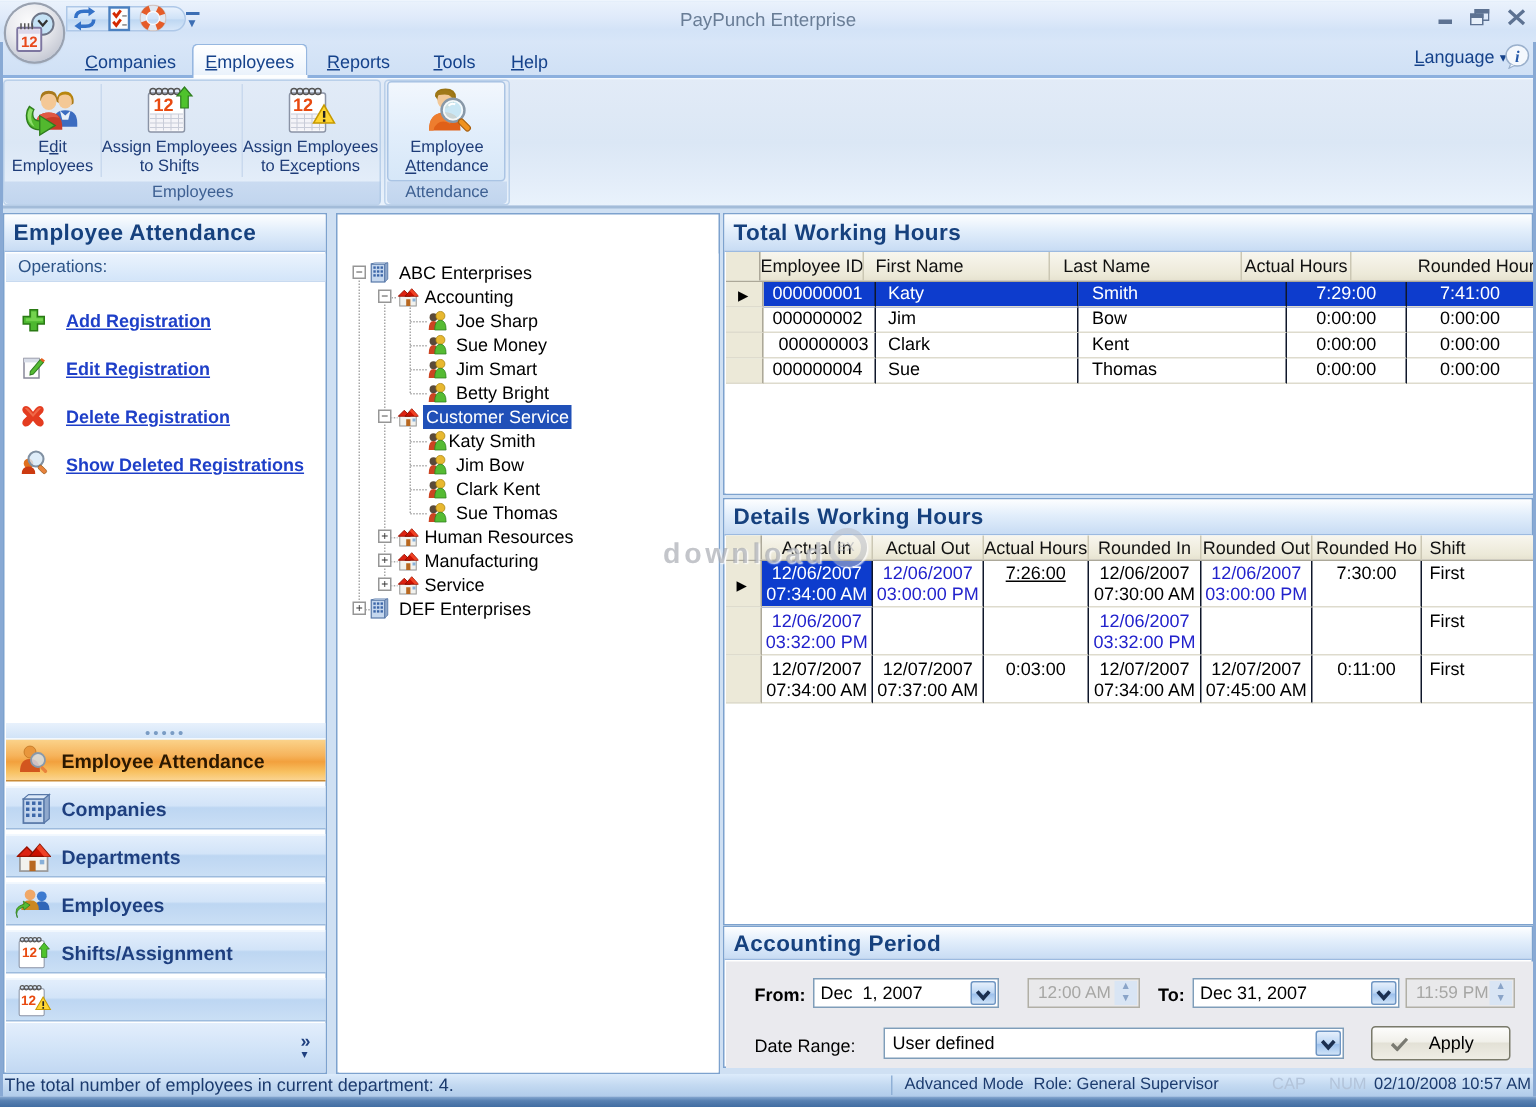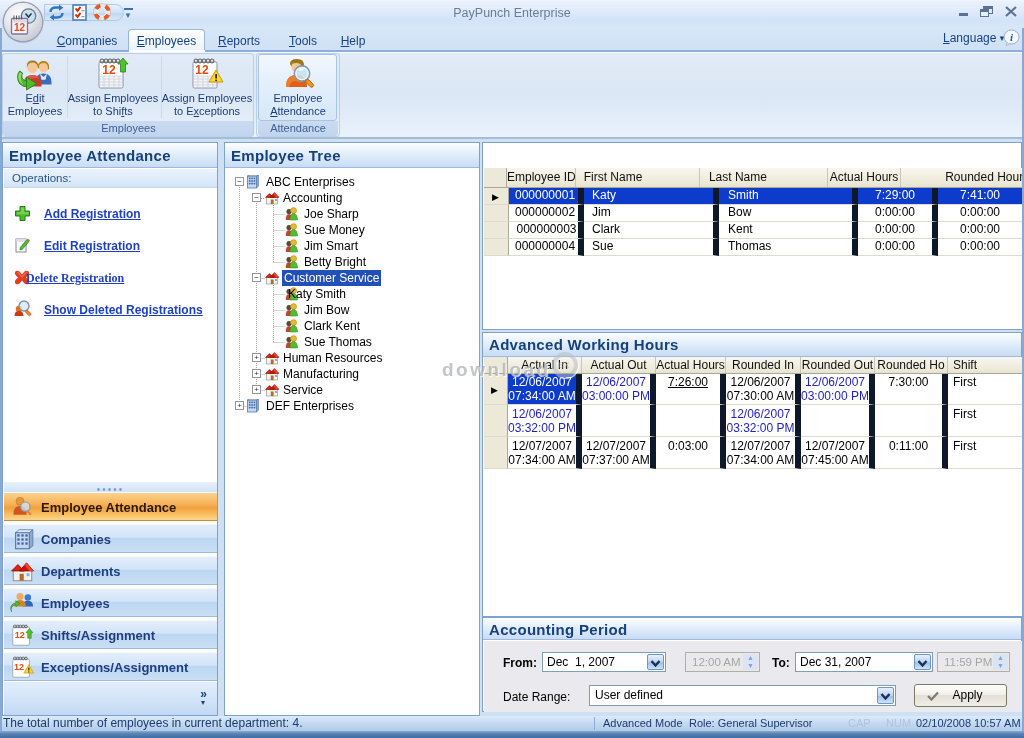--- a/index.html
+++ b/index.html
@@ -61,21 +61,21 @@
 #treepanel { left:224px; top:142px; width:256px; height:574px; }
 #treebody { left:1px; top:26px; width:253px; height:546px; background:#fff; font-size:12px; color:#000; }
 .trow { position:absolute; height:16px; line-height:16px; white-space:nowrap; }
 .texp { position:absolute; width:9px; height:9px; background:#fff; border:1px solid #969696;
   font-size:8px; line-height:7px; text-align:center; color:#333; top:3px; }
 .tsel { background:#2050b8; color:#fff; padding:0 2px; }
 .ghead { display:flex; background:linear-gradient(180deg,#f8f6ee 0%,#ece9d8 80%,#e6e2d0 100%);
   border-bottom:1px solid #aca899; }
 .ghead .gc { border-right:1px solid #cbc7b4; font-size:12px; color:#111; }
 .grow { display:flex; }
-.grow .gc { border-right:6px solid #0f172a; border-bottom:1px solid #dedbcd; font-size:12px; color:#000; line-height:14px; }
+.grow .gc { border-right:1px solid #0f172a; border-bottom:1px solid #dedbcd; font-size:12px; color:#000; line-height:14px; }
 .gc { overflow:hidden; white-space:nowrap; }
 .grow .gc.selrow { background:#0d3ccd; color:#fff; }
 .gc.bluetxt { color:#2222cc !important; }
 .rowsel { background:#ece9d8; border-right:1px solid #aca899 !important; position:relative; }
 
 #totalpanel { left:482px; top:142px; width:540px; height:188px; }
 #detailpanel { left:482px; top:332px; width:540px; height:285px; }
 #acctpanel { left:482px; top:617px; width:540px; height:95px; }
 #acctbody { left:1px; top:23px; width:538px; height:71px; background:#eaeaee; }
 
@@ -264,21 +264,21 @@
     <rect x="2" y="2" width="10" height="2.6" fill="#d8dde8"></rect>
     <path d="M6 13 L8.2 12.4 L15 4.6 L12.8 2.8 L6.2 10.6 Z" fill="#55bb33" stroke="#2e7d1e" stroke-width="0.7"></path>
     <path d="M12.8 2.8 L15 4.6 L16 3.4 L13.8 1.6 Z" fill="#e86020"></path>
   </svg>
   <div class="abs oplink" style="left:41px;top:96px;">Edit Registration</div>
 
   <svg class="abs" style="left:10px;top:126px;" width="18" height="17" viewBox="0 0 18 17">
     <path d="M3 2 Q5 1 7 3 L9 5.5 L11 3 Q13 1 15 2 Q17 3.5 15.5 6 L13 8.5 L15.5 11 Q17 13.5 15 15 Q13 16 11 14 L9 11.5 L7 14 Q5 16 3 15 Q1 13.5 2.5 11 L5 8.5 L2.5 6 Q1 3.5 3 2 Z" fill="#e43c20"></path>
     <path d="M3.5 3 Q5 2.3 6.3 3.8 L9 7 L11.7 3.8 Q13 2.3 14.5 3 L9 9 Z" fill="#f47a58" opacity="0.7"></path>
   </svg>
-  <div class="abs oplink" style="left:23px;top:128px;font-family:Liberation Serif, serif;">Delete Registration</div>
+  <div class="abs oplink" style="left:41px;top:128px;">Delete Registration</div>
 
   <svg class="abs" style="left:10px;top:157px;" width="19" height="18" viewBox="0 0 19 18">
     <circle cx="6" cy="9" r="3.2" fill="#e0701e"></circle>
     <path d="M1.5 16 q0-5 4.5-5 q4.5 0 4.5 5 z" fill="#cc3a10"></path>
     <circle cx="11" cy="6" r="5" fill="rgba(215,232,248,0.8)" stroke="#8090a2" stroke-width="1.4"></circle>
     <rect x="14" y="9.6" width="6.5" height="3" rx="1.4" fill="#e8833c" stroke="#9a5a1a" stroke-width="0.5" transform="rotate(45 14 9.6)"></rect>
   </svg>
   <div class="abs oplink" style="left:41px;top:160px;">Show Deleted Registrations</div>
 
   <div class="abs splitgrip"><span style="color:#7a9cc4;font-size:10px;letter-spacing:2px;position:relative;top:-3px;">•••••</span></div>
@@ -355,30 +355,28 @@
           <circle cx="11" cy="5" r="2"></circle>
           <circle cx="15" cy="5" r="2"></circle>
         <circle cx="19" cy="5" r="2"></circle>
           <circle cx="23" cy="5" r="2"></circle>
       </g>
       <text x="13" y="22" font-size="13" font-weight="bold" fill="#e84a10" text-anchor="middle" font-family="Liberation Sans">12</text>
       <path d="M27 14 L34 26 L20 26 Z" fill="#ffd633" stroke="#c79a00" stroke-width="1"></path>
       <rect x="26.3" y="18" width="1.6" height="4.5" fill="#222"></rect>
       <rect x="26.3" y="23.6" width="1.6" height="1.6" fill="#222"></rect>
     </svg>
-    <span class="ntext">Exceptions/Assignment</span>
   </div>
   <div class="abs" id="navbottom">
     <div style="position:absolute;right:10px;top:5px;color:#1e3f7f;font-weight:bold;font-size:12px;">»</div>
     <div style="position:absolute;right:12px;top:16px;color:#1e3f7f;font-size:8px;">▾</div>
   </div>
 </div>
 
 <div class="abs panel" id="treepanel">
-  <div class="abs phead">Employee Tree</div>
   <div class="abs" id="treebody">
     <svg class="abs" style="left:0;top:0;" width="253" height="546" viewBox="0 0 253 546">
       <g stroke="#a8a8a8" stroke-width="1" stroke-dasharray="1 1">
         <line x1="13.5" y1="18" x2="13.5" y2="237.5"></line>
         <line x1="13.5" y1="237.5" x2="21" y2="237.5"></line>
         <line x1="30.5" y1="34" x2="30.5" y2="221.5"></line>
         <line x1="35" y1="29.5" x2="39" y2="29.5"></line>
         <line x1="30.5" y1="109.5" x2="39" y2="109.5"></line>
         <line x1="30.5" y1="189.5" x2="39" y2="189.5"></line>
         <line x1="30.5" y1="205.5" x2="39" y2="205.5"></line>
@@ -471,21 +469,21 @@
         <div class="texp" style="left:26px;">−</div>
         <svg style="position:absolute;left:39px;top:1px;" width="14" height="14" viewBox="0 0 14 14">
           <use href="#i-dept"></use>
         </svg>
         <span class="tsel" style="position:absolute;left:56px;">Customer Service</span>
       </div>
     <div class="trow" style="top:117px;">
         <svg style="position:absolute;left:59px;top:1px;" width="13" height="14" viewBox="0 0 13 14">
           <use href="#i-pers"></use>
         </svg>
-        <span style="position:absolute;left:62px;">Katy Smith</span>
+        <span style="position:absolute;left:73px;">Katy Smith</span>
       </div>
     <div class="trow" style="top:133px;">
         <svg style="position:absolute;left:59px;top:1px;" width="13" height="14" viewBox="0 0 13 14">
           <use href="#i-pers"></use>
         </svg>
         <span style="position:absolute;left:78px;">Jim Bow</span>
       </div>
     <div class="trow" style="top:149px;">
         <svg style="position:absolute;left:59px;top:1px;" width="13" height="14" viewBox="0 0 13 14">
           <use href="#i-pers"></use>
@@ -523,20 +521,21 @@
         <div class="texp" style="left:9px;">+</div>
         <svg style="position:absolute;left:20px;top:1px;" width="14" height="14" viewBox="0 0 13 14">
           <use href="#i-bldg"></use>
         </svg>
         <span style="position:absolute;left:40px;">DEF Enterprises</span>
       </div>
   </div>
 </div>
 
 <div class="abs panel" id="totalpanel">
+  <div class="abs phead">Total Working Hours</div>
   <div class="abs" style="left:1px;top:25px;width:538px;height:161px;background:#fff;">
     <div class="ghead" style="height:20px;">
       <div class="gc rowsel" style="width:25px;"></div>
       <div class="gc" style="width:75px;line-height:19px;text-align:center;">Employee ID</div>
       <div class="gc" style="width:135px;line-height:19px;padding-left:8px;">First Name</div>
       <div class="gc" style="width:139px;line-height:19px;padding-left:9px;">Last Name</div>
       <div class="gc" style="width:80px;line-height:19px;text-align:center;">Actual Hours</div>
       <div class="gc" style="width:84px;line-height:19px;text-align:center;border-right:none;margin-left:44px;">Rounded Hours</div>
     </div>
     <div class="grow" style="height:17px;line-height:16px;">
@@ -570,21 +569,21 @@
       <div class="gc" style="width:75px;padding-left:6px;">000000004</div>
       <div class="gc" style="width:135px;padding-left:8px;">Sue</div>
       <div class="gc" style="width:139px;padding-left:9px;">Thomas</div>
       <div class="gc" style="width:80px;text-align:center;">0:00:00</div>
       <div class="gc" style="width:84px;text-align:center;border-right:none;">0:00:00</div>
     </div>
   </div>
 </div>
 
 <div class="abs panel" id="detailpanel">
-  <div class="abs phead" style="height:24px;line-height:24px;">Advanced Working Hours</div>
+  <div class="abs phead" style="height:24px;line-height:24px;">Details Working Hours</div>
   <div class="abs" style="left:1px;top:24px;width:538px;height:259px;background:#fff;">
     <div class="ghead" style="height:17px;">
       <div class="gc rowsel" style="width:24px;"></div>
       <div class="gc" style="width:74px;line-height:16px;text-align:center;">Actual In</div>
       <div class="gc" style="width:74px;line-height:16px;text-align:center;">Actual Out</div>
       <div class="gc" style="width:70px;line-height:16px;text-align:center;">Actual Hours</div>
       <div class="gc" style="width:75px;line-height:16px;text-align:center;">Rounded In</div>
       <div class="gc" style="width:74px;line-height:16px;text-align:center;">Rounded Out</div>
       <div class="gc" style="width:73px;line-height:16px;text-align:center;">Rounded Ho</div>
       <div class="gc" style="width:74px;line-height:16px;padding-left:5px;border-right:none;">Shift</div>

